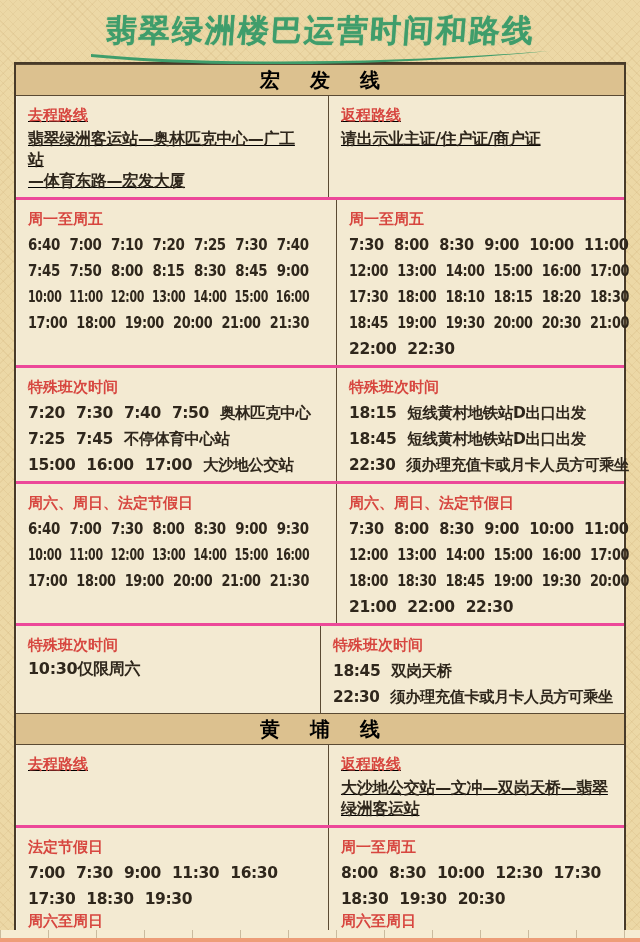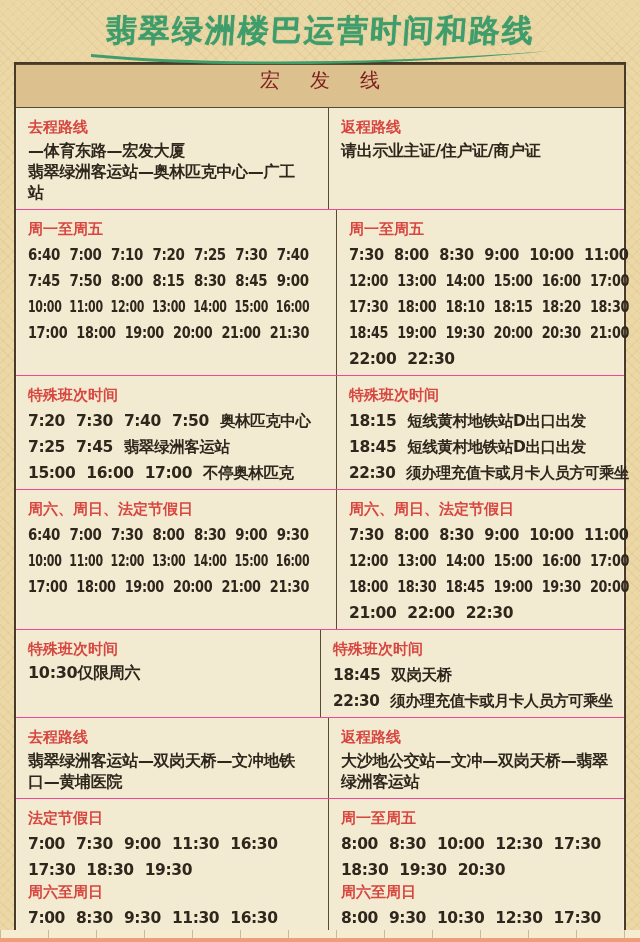--- a/index.html
+++ b/index.html
@@ -18,25 +18,25 @@
     letter-spacing:2px; transform:skewX(-4deg);
     text-shadow:0 0 1px #3f9d6b;
   }
   .swoosh { display:block; margin:-2px auto 0; }
   .sched-table {
     margin:0 14px; background:#f3ead2;
     border:2px solid #483a28; box-shadow:0 0 0 1px rgba(255,255,255,.35) inset;
   }
   .band {
     background:#dcc18f; border-bottom:1px solid #5a4a33;
-    text-align:center; font-size:20px; font-weight:400; color:#7f1d1d;
-    letter-spacing:30px; padding:4px 0 16px 30px; line-height:22px;
-  }
-  .band + .row { border-top:none; }
-  .row { display:flex; border-top:1px solid #ec4899; }
+    text-align:center; font-size:20px; font-weight:700; color:#000000;
+    letter-spacing:30px; padding:4px 0 4px 30px; line-height:22px;
+  }
+  .band + .row { border-top:none;text-decoration:underline; }
+  .row { display:flex; border-top:3px solid #ec4899; }
   .row:first-child { border-top:none; }
   .band { border-top:1px solid #5a4a33; }
   .cell { width:50%; padding:7px 11px 6px 12px; }
   .cell.right { border-left:1px solid #5a4a33;margin-left:16px; }
   .lbl { color:#d7463f; font-weight:700; font-size:15px; line-height:20px; margin:2px 0 3px; }
   .txt { color:#2f271c; font-weight:700; font-size:16px; line-height:21px; letter-spacing:-0.3px; }
   .times { display:flex; gap:11px; margin-top:7px; white-space:nowrap; }
   .tv { color:#2f271c; font-weight:700; font-size:15.5px; line-height:19px; letter-spacing:-0.4px; }
   .bottom-strip {
     position:absolute; left:0; right:0; bottom:0; height:12px; background:#f6ecd2;
@@ -52,22 +52,22 @@
   <svg class="swoosh" width="470" height="14" viewBox="0 0 470 14">
     <path d="M6,4 C120,15 300,14 464,1 C300,17 120,18 6,7 Z" fill="#3f9d6b"></path>
   </svg>
 </div>
 
 <div class="sched-table">
     <div class="band">宏发线</div>
     <div class="row" style="min-height: 66px;">
       <div class="cell left">
         <div class="lbl">去程路线</div>
+        <div class="txt">翡翠绿洲客运站—奥林匹克中心—广工站</div>
         <div class="txt">—体育东路—宏发大厦</div>
-        <div class="txt">翡翠绿洲客运站—奥林匹克中心—广工站</div>
       </div>
       <div class="cell right">
         <div class="lbl">返程路线</div>
         <div class="txt">请出示业主证/住户证/商户证</div>
       </div>
     </div>
     <div class="row" style="min-height: 126px;">
       <div class="cell left">
         <div class="lbl">周一至周五</div>
         <div class="times" style="transform-origin: left center; transform: scaleX(0.864615);">
@@ -152,27 +152,27 @@
         <div class="times">
           <span class="tv">7:20</span>
           <span class="tv">7:30</span>
           <span class="tv">7:40</span>
           <span class="tv">7:50</span>
           <span class="tv">奥林匹克中心</span>
         </div>
         <div class="times">
           <span class="tv">7:25</span>
           <span class="tv">7:45</span>
-          <span class="tv">翡翠绿洲客运站</span>
-        </div>
-        <div class="times">
-          <span class="tv">15:00</span>
-          <span class="tv">16:00</span>
-          <span class="tv">17:00</span>
-          <span class="tv">不停奥林匹克</span>
+          <span class="tv">不停体育中心站</span>
+        </div>
+        <div class="times">
+          <span class="tv">15:00</span>
+          <span class="tv">16:00</span>
+          <span class="tv">17:00</span>
+          <span class="tv">大沙地公交站</span>
         </div>
       </div>
       <div class="cell right">
         <div class="lbl">特殊班次时间</div>
         <div class="times">
           <span class="tv">18:15</span>
           <span class="tv">短线黄村地铁站D出口出发</span>
         </div>
         <div class="times">
           <span class="tv">18:45</span>
@@ -257,24 +257,24 @@
         <div class="times">
           <span class="tv">18:45</span>
           <span class="tv">双岗天桥</span>
         </div>
         <div class="times" style="transform-origin: left center; transform: scaleX(0.982456);">
           <span class="tv">22:30</span>
           <span class="tv">须办理充值卡或月卡人员方可乘坐</span>
         </div>
       </div>
     </div>
+    <div class="band">黄埔线</div>
     <div class="row" style="min-height: 67px;">
       <div class="cell left">
         <div class="lbl">去程路线</div>
-        <div class="txt">翡翠绿洲客运站—双岗天桥—文冲地铁口—黄埔医院</div>
       </div>
       <div class="cell right">
         <div class="lbl">返程路线</div>
         <div class="txt">大沙地公交站—文冲—双岗天桥—翡翠绿洲客运站</div>
       </div>
     </div>
     <div class="row" style="min-height: 113px;">
       <div class="cell left">
         <div class="lbl">法定节假日</div>
         <div class="times">

